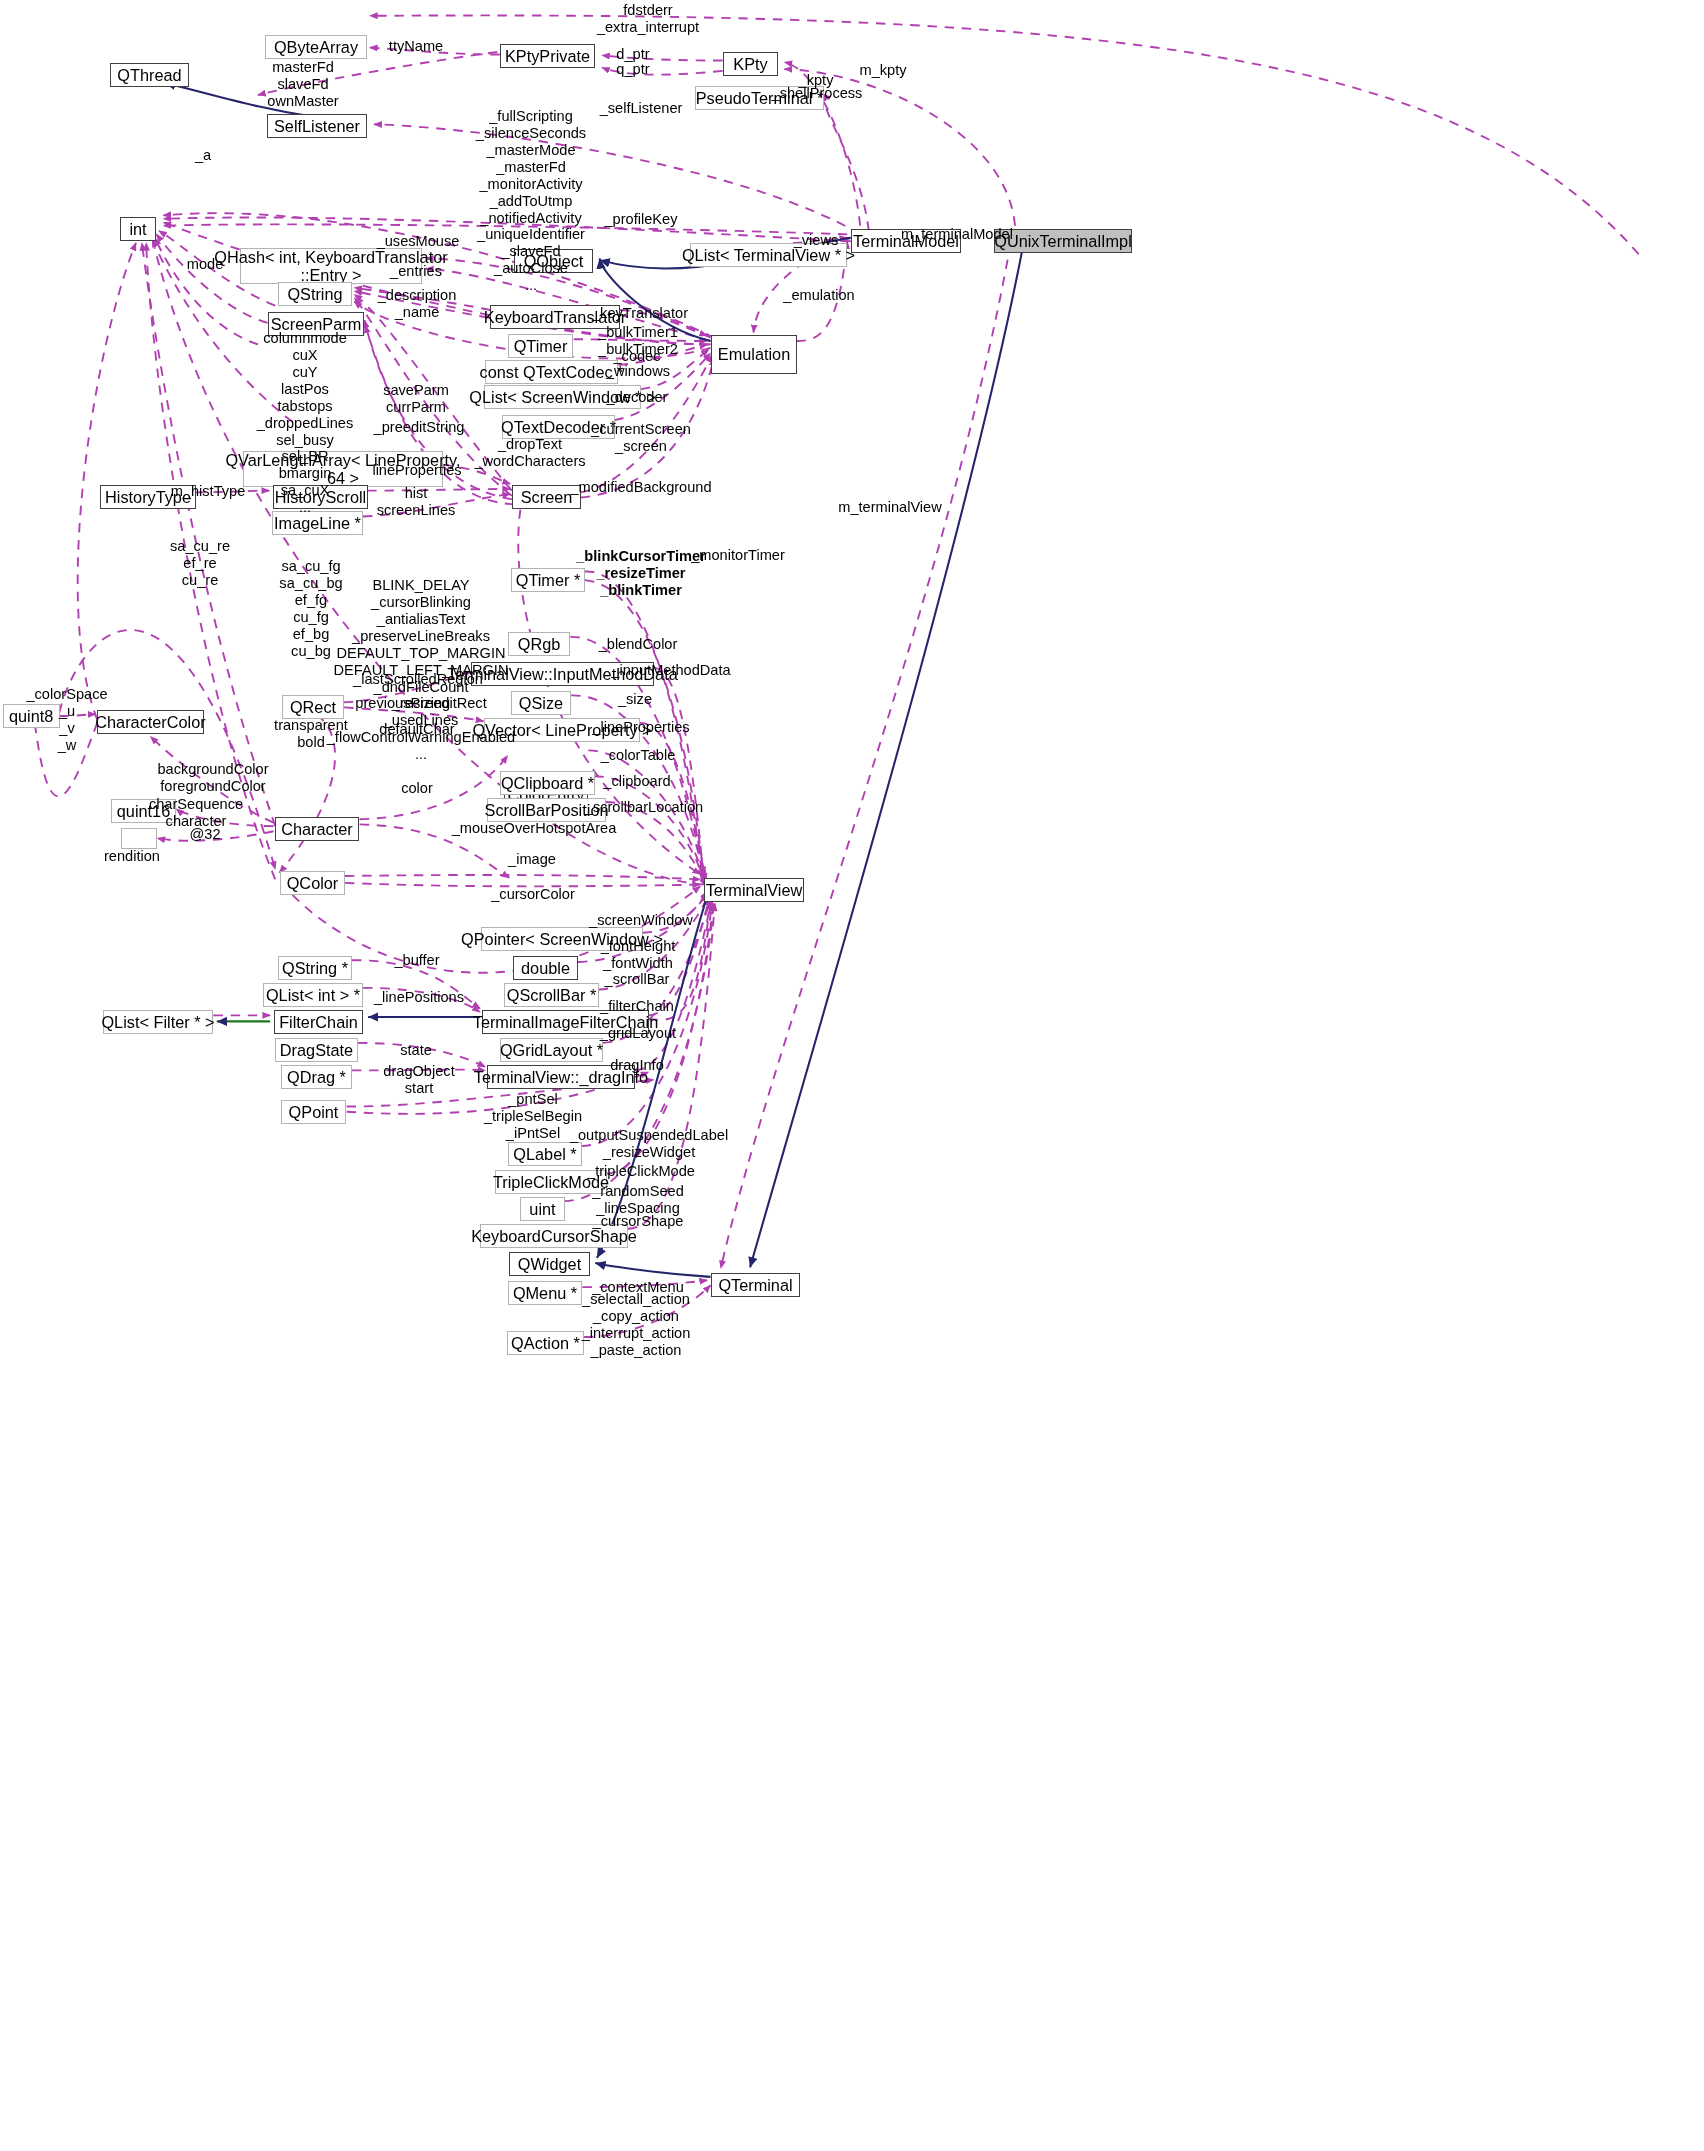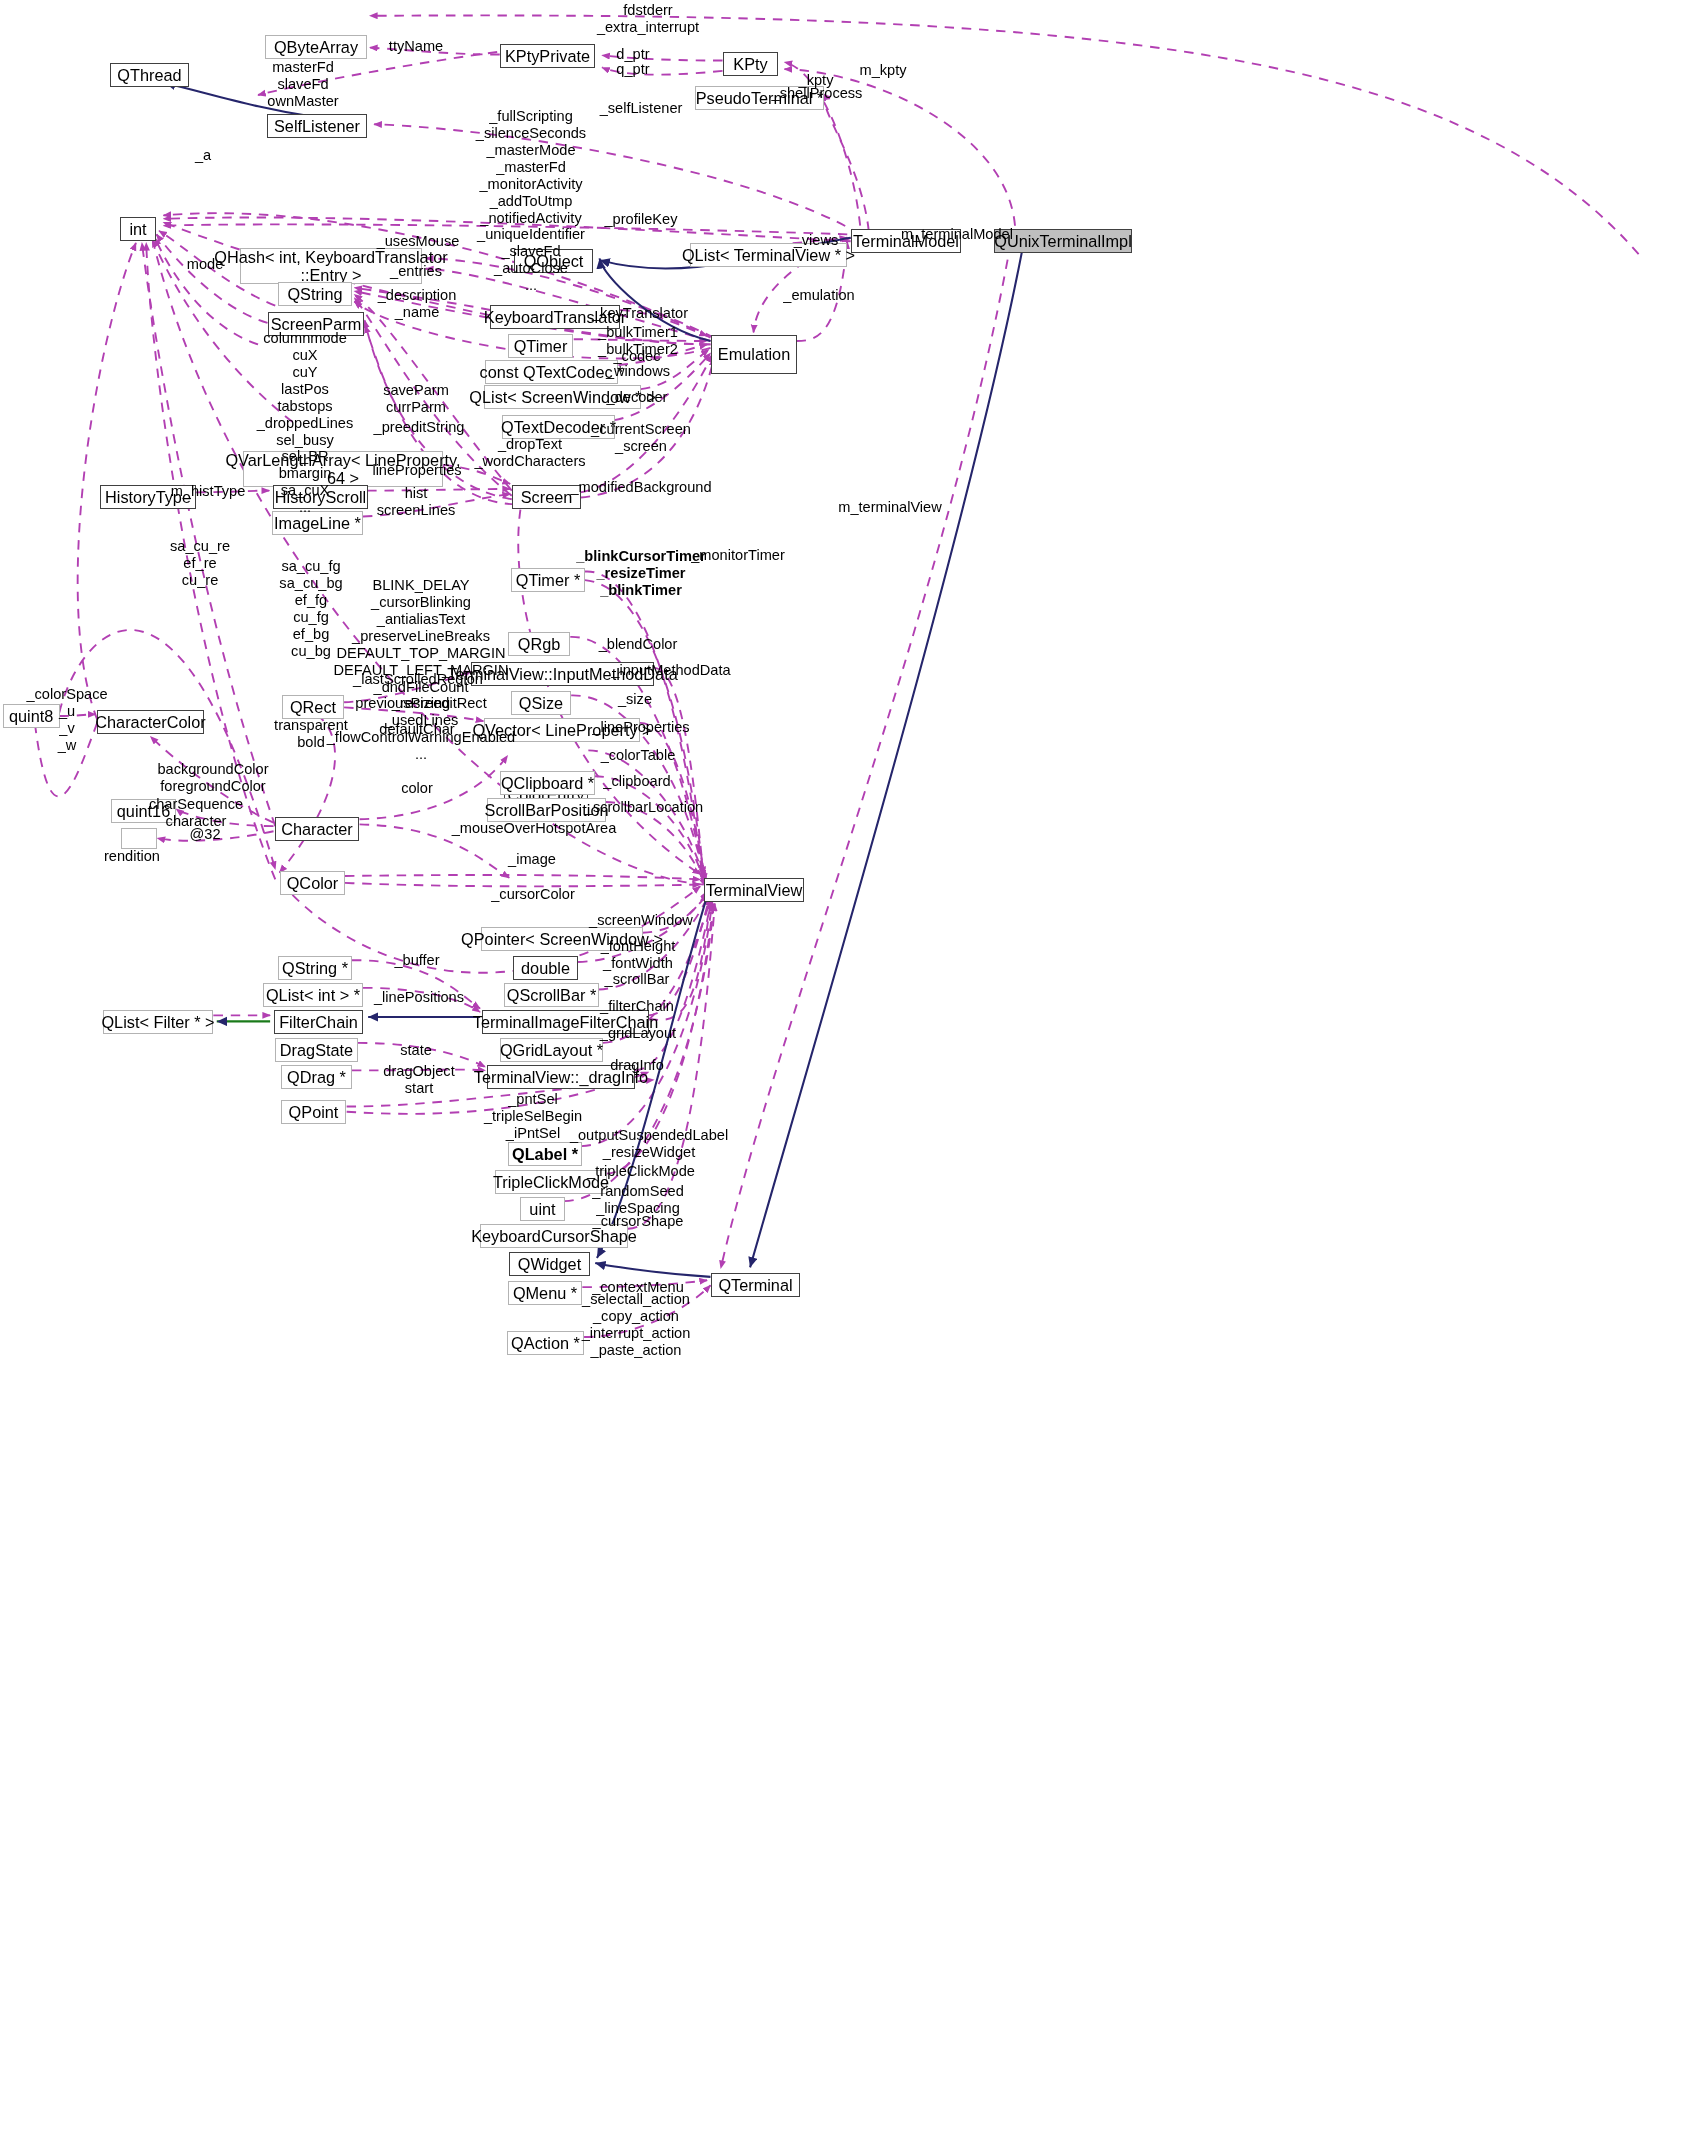--- a/index.html
+++ b/index.html
@@ -218,21 +218,21 @@
       <div class="node grey" style="left: 504px; top: 983px; width: 95px; height: 24px;">QScrollBar *</div>
       <div class="node grey" style="left: 263px; top: 983px; width: 100px; height: 24px;">QList&lt; int &gt; *</div>
       <div class="node grey" style="left: 103px; top: 1010px; width: 110px; height: 24px;">QList&lt; Filter * &gt;</div>
       <div class="node dark" style="left: 274px; top: 1010px; width: 89px; height: 24px;">FilterChain</div>
       <div class="node dark" style="left: 482px; top: 1010px; width: 167px; height: 24px;">TerminalImageFilterChain</div>
       <div class="node grey" style="left: 275px; top: 1038px; width: 83px; height: 24px;">DragState</div>
       <div class="node grey" style="left: 500px; top: 1038px; width: 103px; height: 24px;">QGridLayout *</div>
       <div class="node grey" style="left: 281px; top: 1065px; width: 71px; height: 24px;">QDrag *</div>
       <div class="node dark" style="left: 487px; top: 1065px; width: 148px; height: 24px;">TerminalView::_dragInfo</div>
       <div class="node grey" style="left: 281px; top: 1100px; width: 65px; height: 24px;">QPoint</div>
-      <div class="node grey" style="left: 508px; top: 1142px; width: 74px; height: 24px; font-weight: bold;">QLabel *</div>
+      <div class="node grey" style="left: 508px; top: 1142px; width: 74px; height: 24px;">QLabel *</div>
       <div class="node grey" style="left: 495px; top: 1170px; width: 112px; height: 24px;">TripleClickMode</div>
       <div class="node grey" style="left: 520px; top: 1197px; width: 45px; height: 24px;">uint</div>
       <div class="node grey" style="left: 480px; top: 1224px; width: 148px; height: 24px;">KeyboardCursorShape</div>
       <div class="node dark" style="left: 509px; top: 1252px; width: 81px; height: 24px;">QWidget</div>
       <div class="node dark" style="left: 711px; top: 1273px; width: 89px; height: 24px;">QTerminal</div>
       <div class="node grey" style="left: 508px; top: 1281px; width: 74px; height: 24px;">QMenu *</div>
       <div class="node grey" style="left: 507px; top: 1331px; width: 77px; height: 24px;">QAction *</div>
     </div>
   <div id="labels-layer">
       <div class="lbl" style="left: 648px; top: 1.7px;">fdstderr

